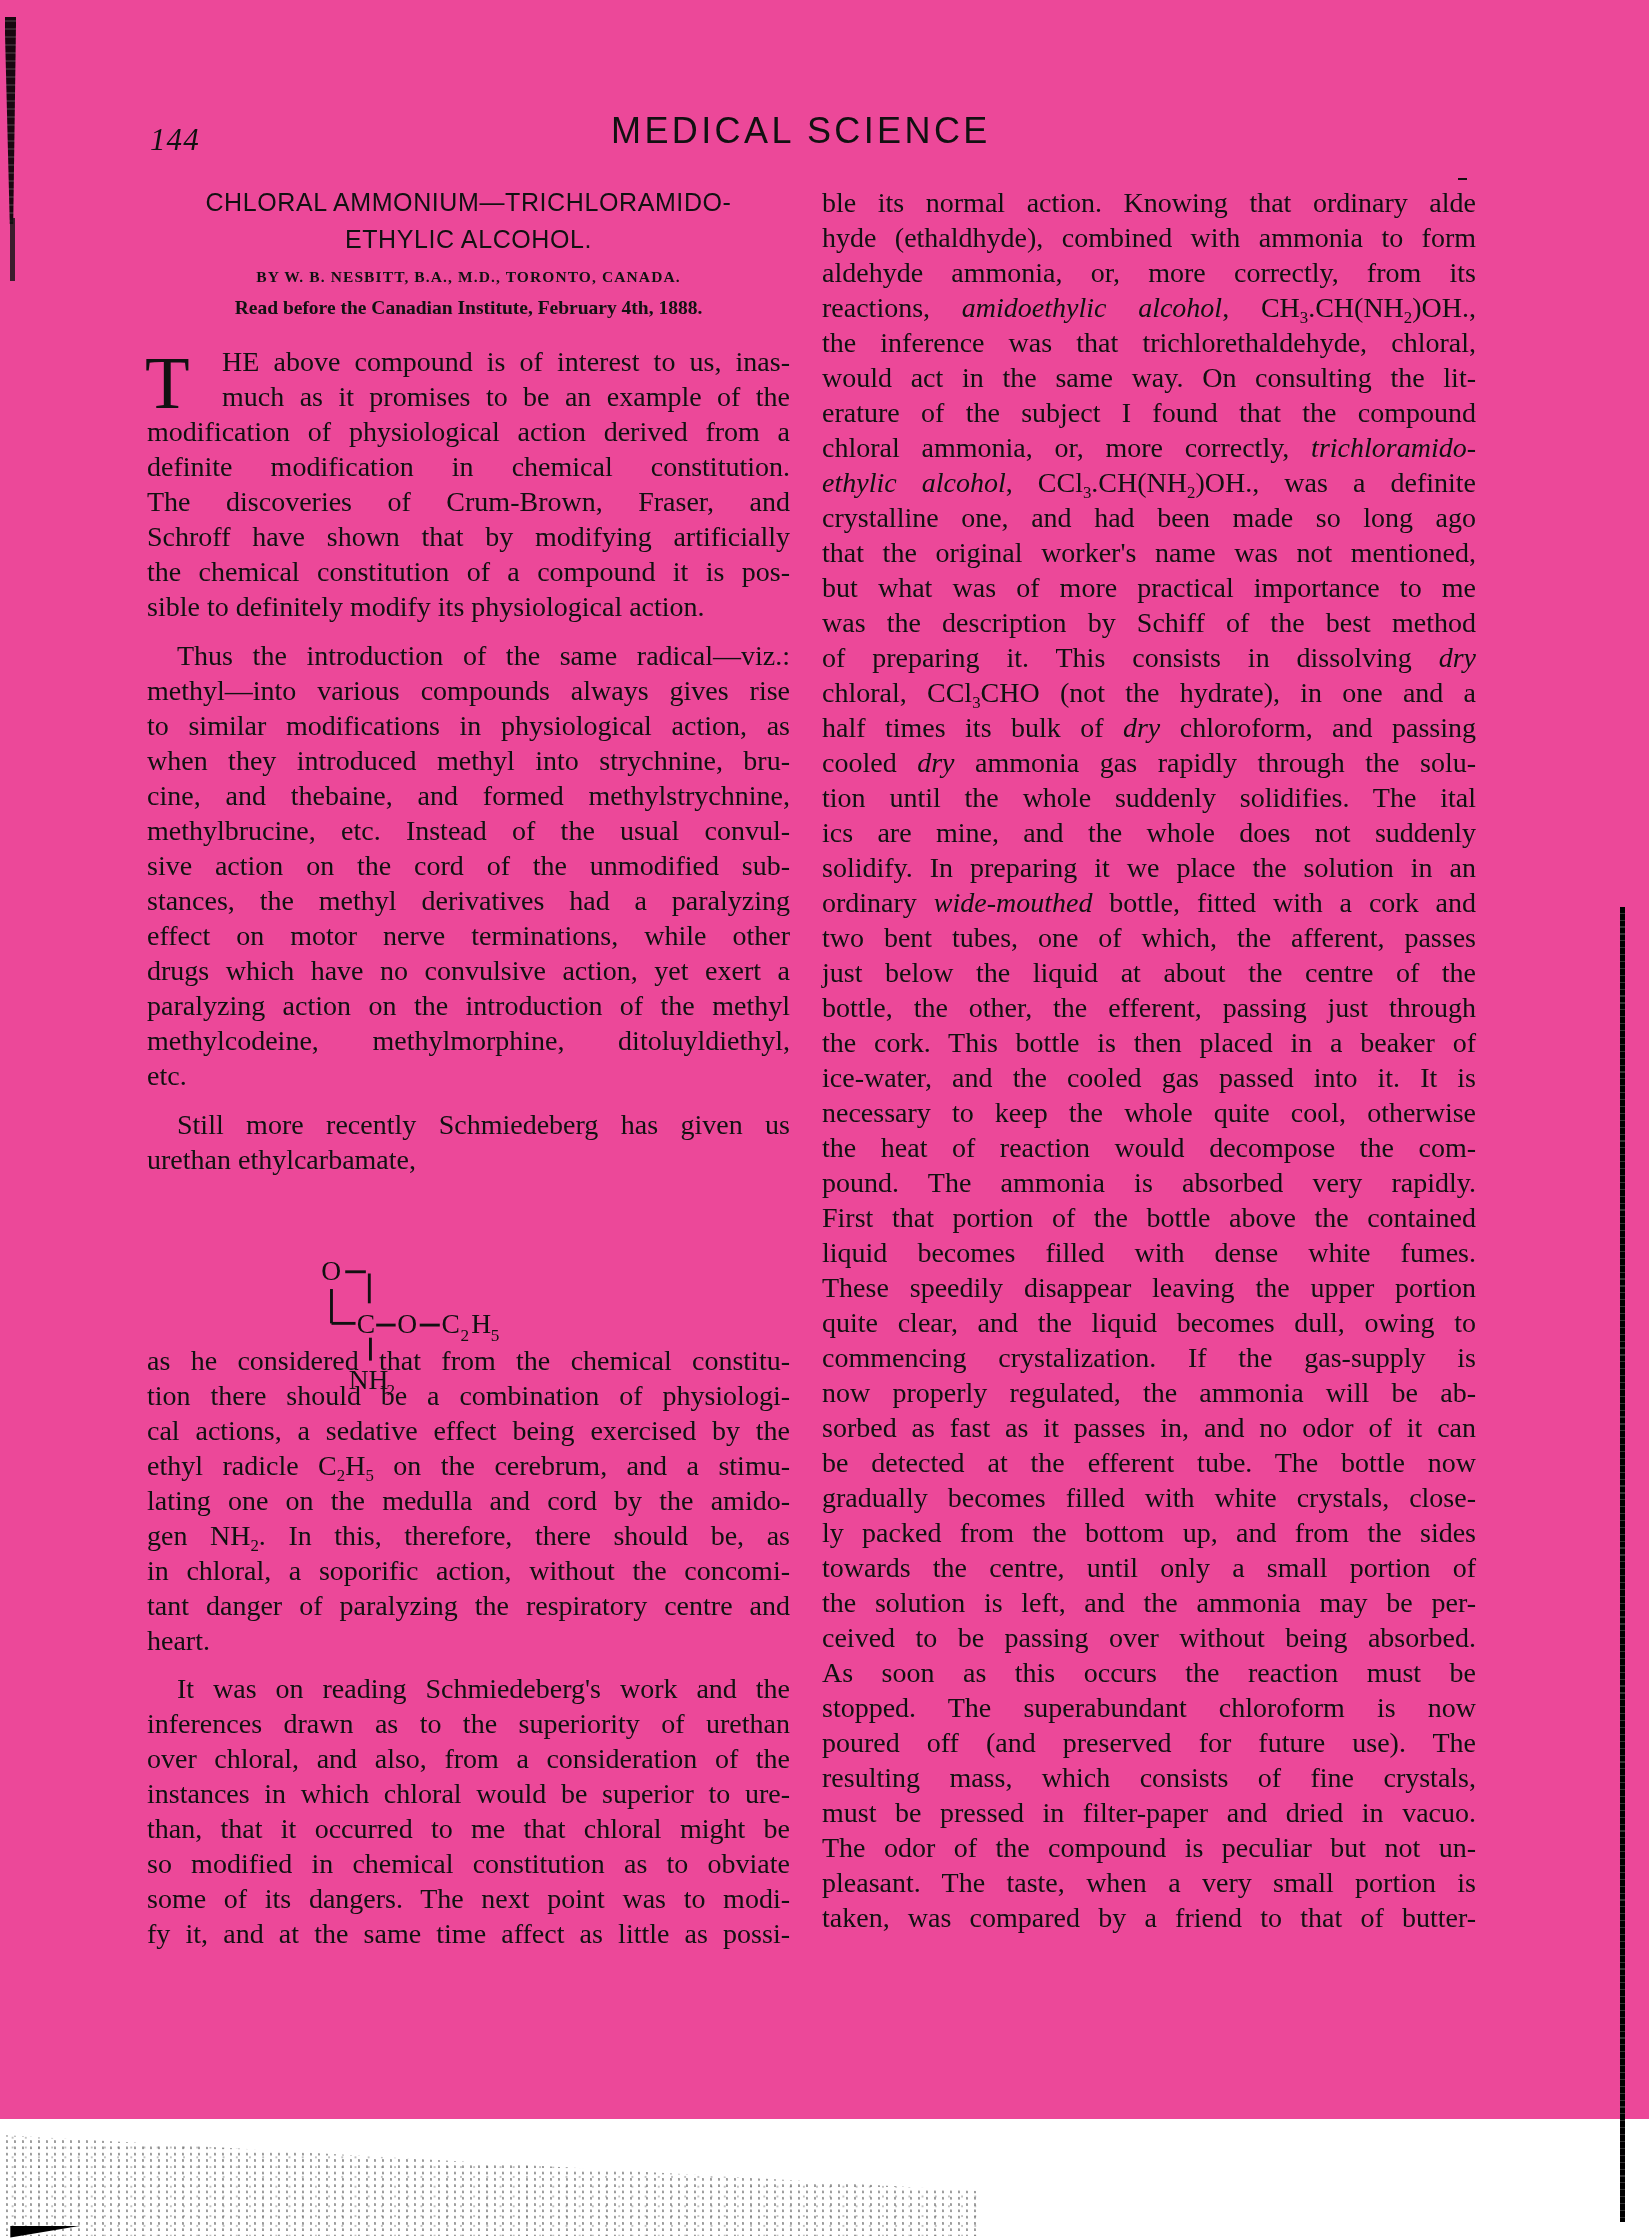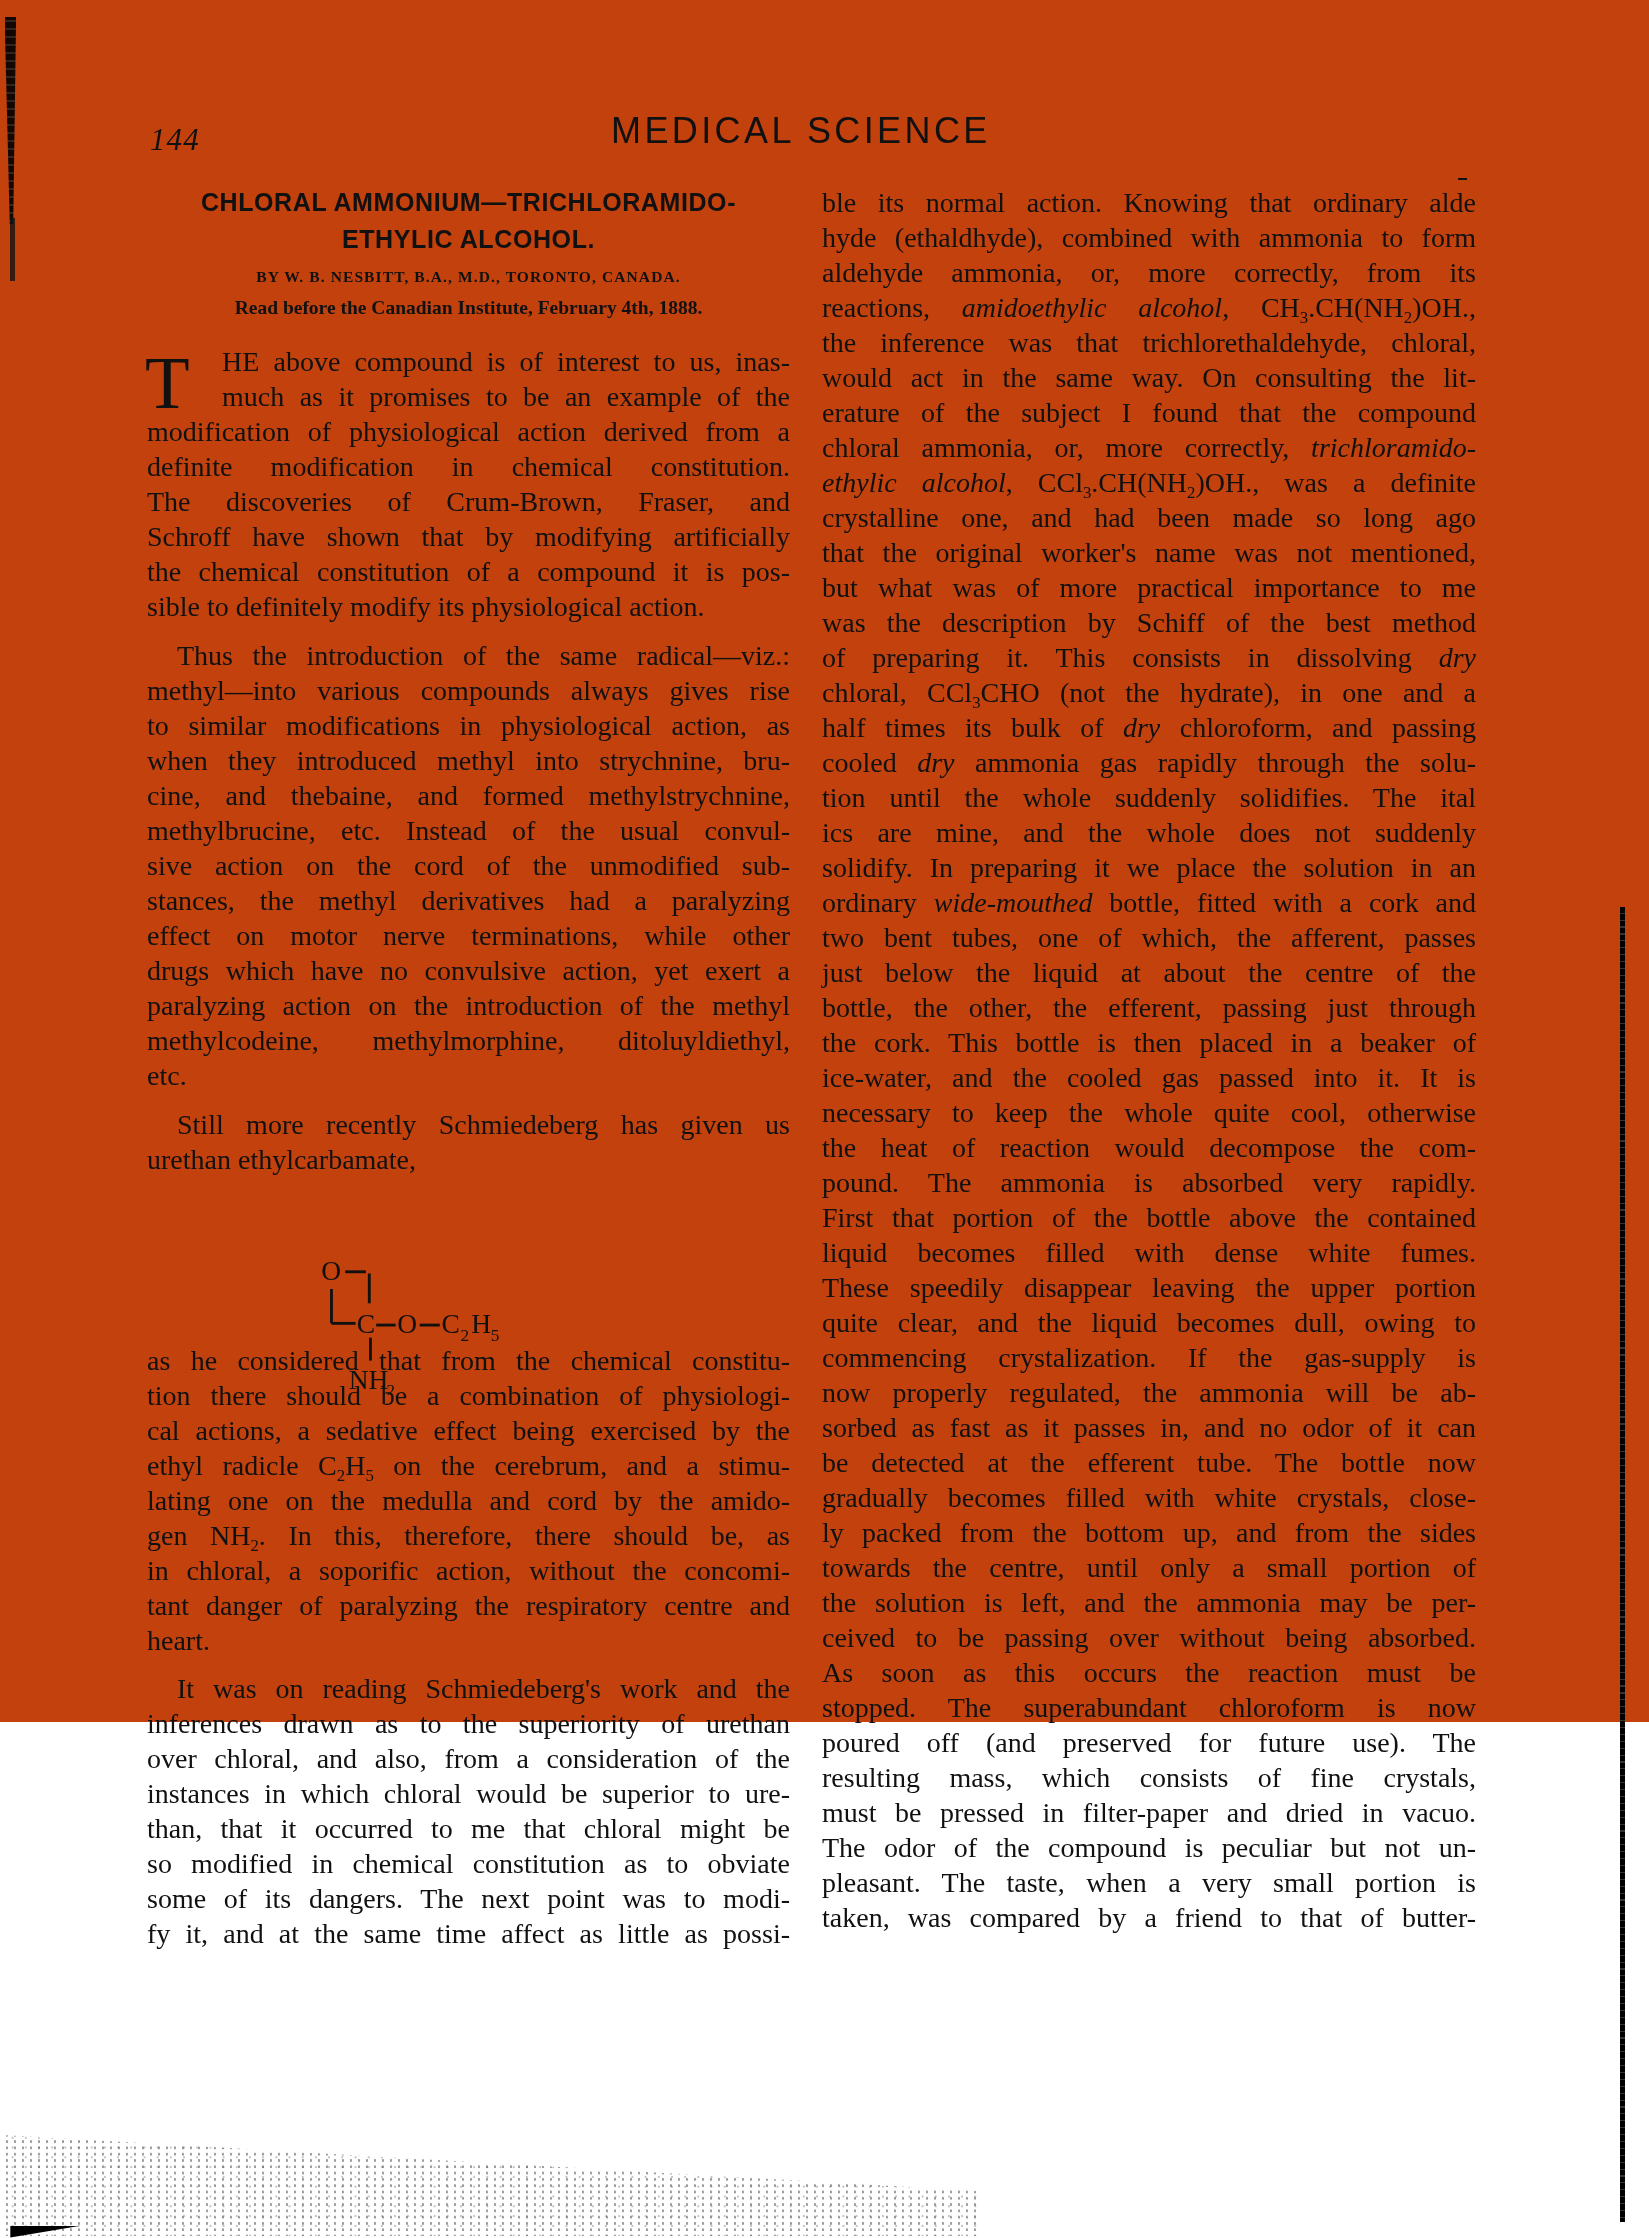--- a/index.html
+++ b/index.html
@@ -1,17 +1,17 @@
 <!DOCTYPE html>
 <html style="font-size:9.2px"><head>
 <meta charset="utf-8">
 <style>
   html, body { margin: 0; padding: 0; background: #ffffff; }
   body { width: 1650px; height: 2239px; position: relative; overflow: hidden; color: #111; }
-  .page { position: absolute; left: 0; top: 0; width: 1650px; height: 1722px; background: #c2410c; }
+  .page { position: absolute; left: 0; top: 0; width: 1650px; height: 2119px; background: #ec4899; }
 
   
   .edge-left { position: absolute; left: 4.6px; top: 17px; width: 11.5px; height: 207px;
     background: repeating-linear-gradient(180deg, #000 0 3.4px, #222 3.4px 5.2px, #000 5.2px 8px);
     clip-path: polygon(0 0, 100% 0, 75% 100%, 45% 100%); opacity: .9; }
   .edge-left2 { position: absolute; left: 10.3px; top: 218px; width: 4.6px; height: 63px; background: #111; opacity: .8; }
   .edge-right { position: absolute; left: 1620px; top: 907px; width: 4.6px; height: 1315px;
     background: repeating-linear-gradient(180deg, #000 0 5.7px, #333 5.7px 6.9px); }
   .bottom-noise { position: absolute; left: 5.7px; top: 2124px; width: 976px; height: 112px;
     background:
@@ -32,21 +32,21 @@
   .col { position: absolute; font-family: "Liberation Serif", serif; font-size: 28px; line-height: 35px; }
   .col-left { left: 147px; top: 344px; width: 643px; }
   .col-right { left: 822px; top: 185px; width: 654px; }
   .line { display: block; white-space: nowrap; text-align: justify; text-align-last: justify; height: 35px; }
   .line.last { text-align-last: left; }
   .line.indent { padding-left: 30px; }
   .line.hang { padding-left: 75px; }
 
   
   .title-block { position: absolute; left: 147px; top: 184px; width: 643px; text-align: center; }
-  .title { font-family: "Liberation Sans", sans-serif; font-weight: bold; font-size: 25px; line-height: 37px; letter-spacing: 0.6px; }
+  .title { font-family: "Liberation Sans", sans-serif; font-weight: normal; font-size: 25px; line-height: 37px; letter-spacing: 0.6px; }
   .byline { font-family: "Liberation Serif", serif; font-size: 15.5px; letter-spacing: 1.1px; margin-top: 10px; font-weight: bold; }
   .read-before { font-family: "Liberation Serif", serif; font-size: 19.5px; margin-top: 11px; font-weight: bold; }
 
   .dropcap { position: absolute; left: 145px; top: 350px; font-family: "Liberation Serif", serif;
     font-size: 73px; line-height: 68px; }
 
   .para-gap { height: 13.8px; }
   em { font-style: italic; }
   sub { font-size: 60%; vertical-align: -0.35em; line-height: 0; }
 

